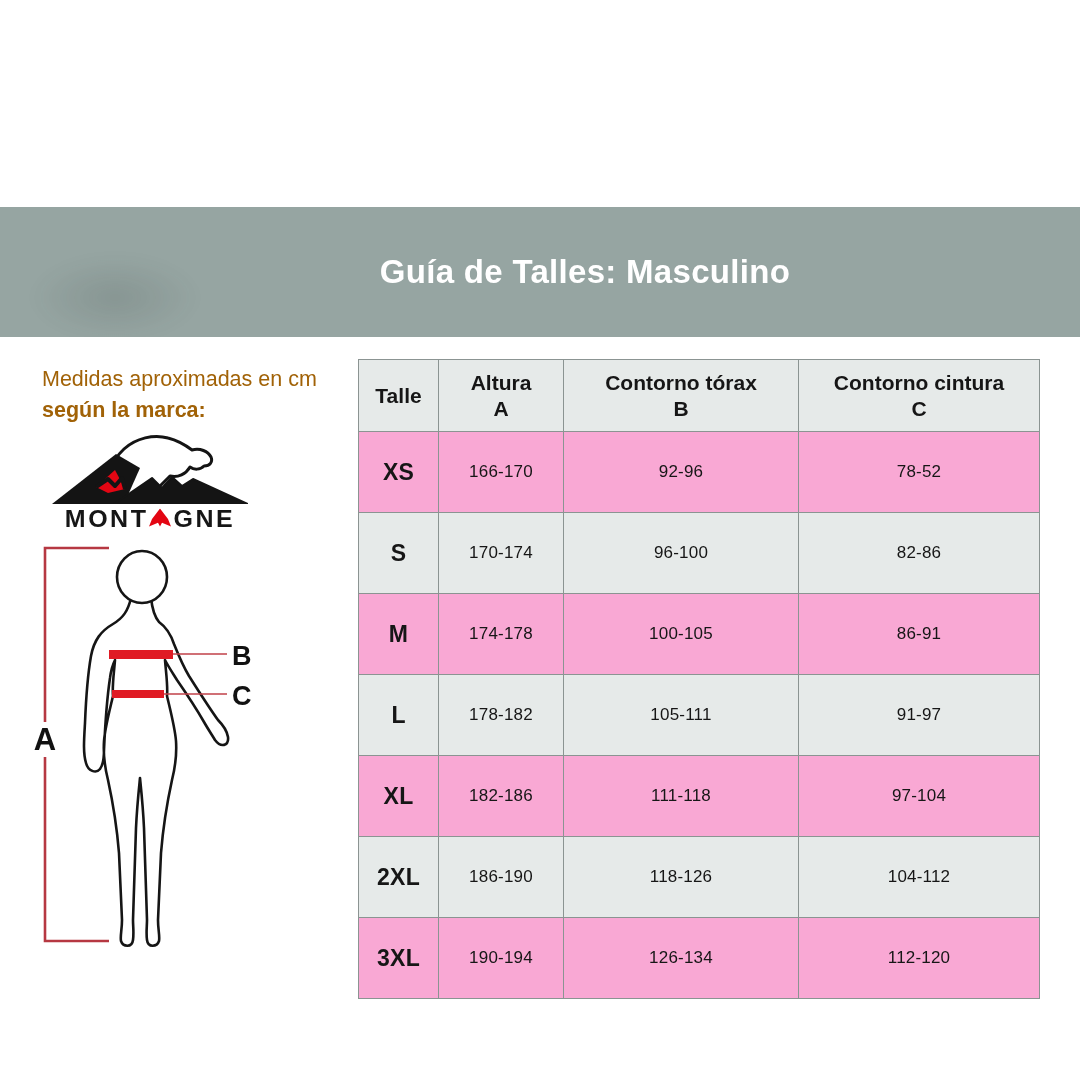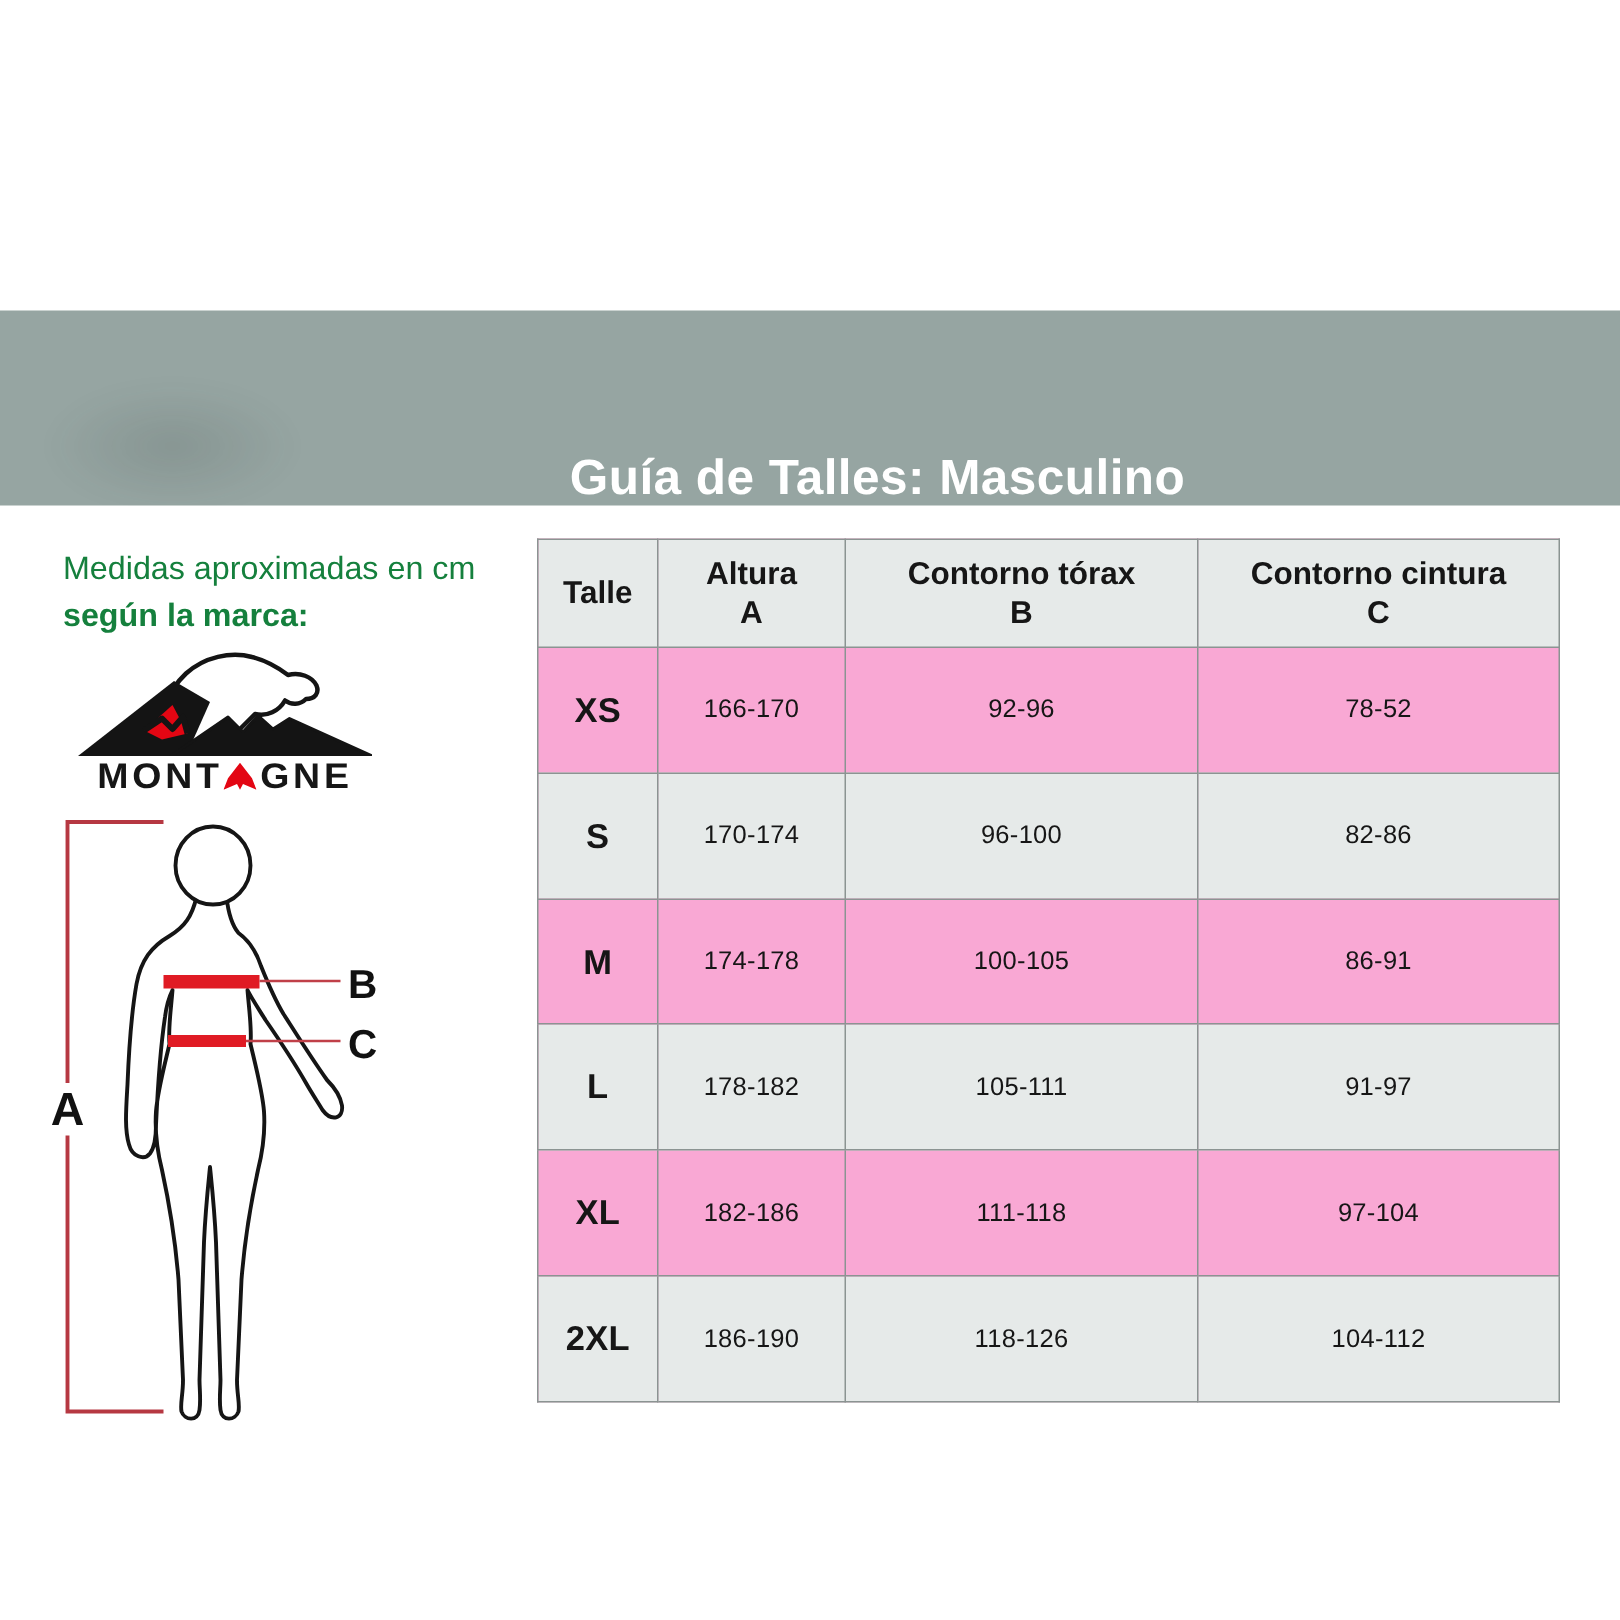--- a/index.html
+++ b/index.html
@@ -11,39 +11,39 @@
     overflow: hidden;
     position: relative;
   }
   .canvas { position: absolute; inset: 0; }
 
   
   .banner {
     position: absolute; left: 0; top: 207px;
     width: 1080px; height: 130px;
     background: #96a5a2;
-    display: flex; align-items: flex-end; justify-content: center;
+    display: flex; align-items: center; justify-content: center;
     overflow: hidden;
   }
   .banner-smudge {
     position: absolute; left: 30px; top: 48px;
     width: 170px; height: 85px; border-radius: 50%;
     background: radial-gradient(ellipse at center, rgba(30,40,38,0.12), rgba(30,40,38,0) 70%);
     filter: blur(6px);
   }
   .banner h1 {
     margin: 0 0 0 90px;
     font-size: 33px; font-weight: 700; letter-spacing: 0.3px;
     color: #ffffff;
   }
 
   
   .intro {
     position: absolute; left: 42px; top: 364px;
-    font-size: 21.5px; line-height: 31px; color: #15803d;
+    font-size: 21.5px; line-height: 31px; color: #a16207;
   }
   .intro-line2 { font-weight: 700; }
 
   
   .logo { position: absolute; left: 52px; top: 434px; width: 196px; }
   .logo .mark { display: block; }
   .wordmark {
     margin-top: 1px; height: 24px;
     display: flex; align-items: flex-end; justify-content: center;
     font-size: 25px; font-weight: 800; letter-spacing: 2.5px;
@@ -232,16 +232,22 @@
         <td>182-186</td>
         <td>111-118</td>
         <td>97-104</td>
       </tr>
       <tr class="alt">
         <td class="size-col">2XL</td>
         <td>186-190</td>
         <td>118-126</td>
         <td>104-112</td>
       </tr>
+      <tr>
+        <td class="size-col">3XL</td>
+        <td>190-194</td>
+        <td>126-134</td>
+        <td>112-120</td>
+      </tr>
     </tbody>
   </table>
 
 </div>
 
 </body></html>

